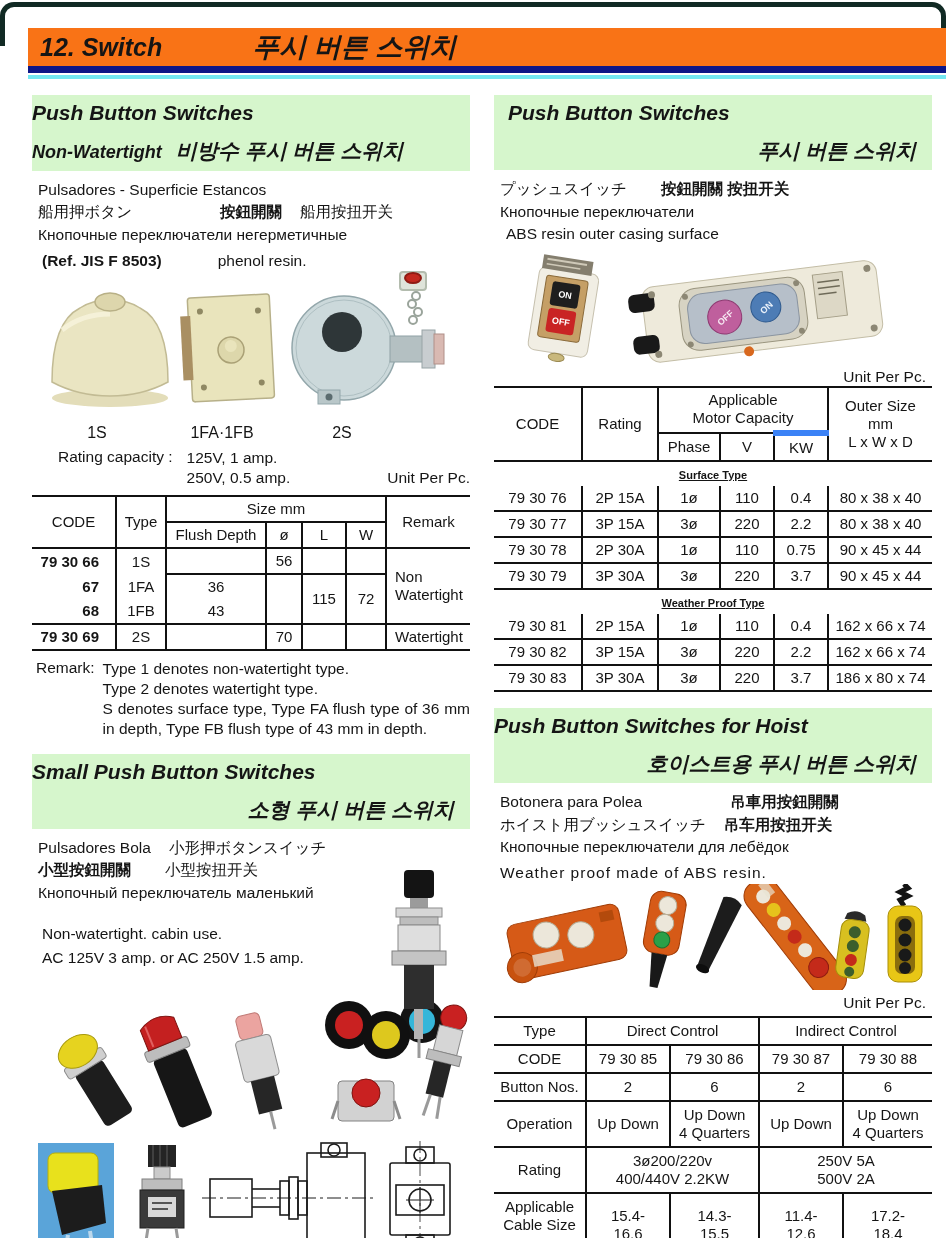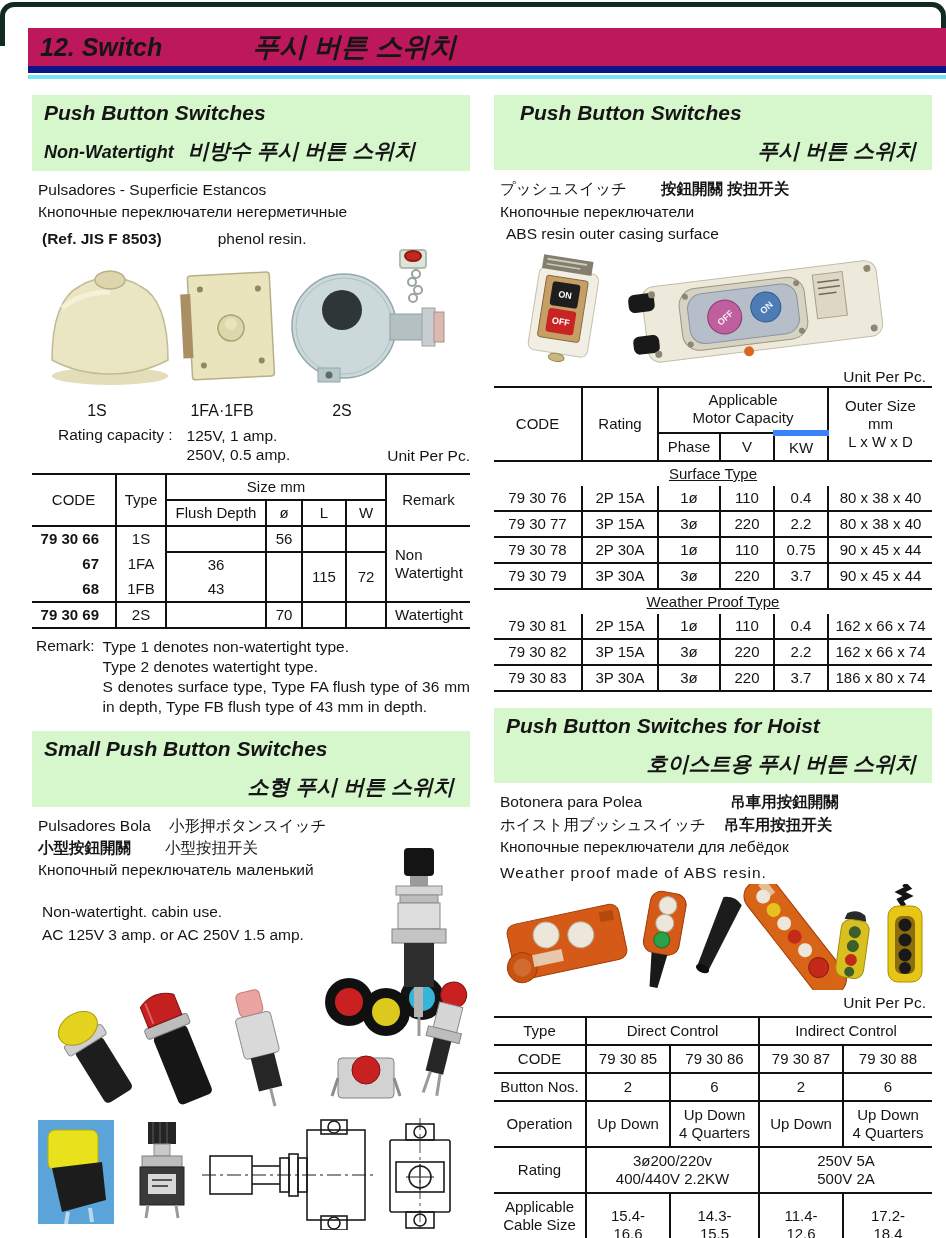--- a/index.html
+++ b/index.html
@@ -7,31 +7,31 @@
   body { font-family:"Liberation Sans","DejaVu Sans",sans-serif; color:#151515; }
   .page { position:relative; width:946px; height:1238px; background:#fff; overflow:hidden; }
 
   
   .frame-top { position:absolute; top:2px; left:0; right:0; height:44px;
     border-top:5px solid #112a24; border-left:5px solid #112a24; border-right:5px solid #112a24;
     border-radius:14px 14px 0 0; pointer-events:none; }
 
   
   .titlebar { position:relative; margin:28px 0 0 28px; }
-  .titlebar-band { background:#be185d; height:38px; display:flex; align-items:center; padding-left:12px; }
+  .titlebar-band { background:#f97316; height:38px; display:flex; align-items:center; padding-left:12px; }
   .chapter { font-size:25px; font-weight:bold; font-style:italic; }
   .chapter-ko { font-size:27px; font-weight:bold; font-style:italic; margin-left:90px; }
   .navy-rule { height:7px; background:#0d1687; }
   .cyan-rule { height:4px; background:#74e7f2; margin-top:2px; }
 
   .columns { display:flex; gap:24px; padding:16px 8px 0 32px; }
   .col { width:438px; }
 
   
-  .sec-head { background:#d6f6cc; padding:5px 10px 7px 12px; margin-bottom:8px; }
+  .sec-head { background:#d6f6cc; padding:5px 10px 7px 0; margin-bottom:8px; }
   .sec-head .l1 { font-size:21px; font-weight:bold; font-style:italic; line-height:1.25; }
   .sec-head .l2 { display:flex; align-items:baseline; line-height:1.2;margin-top:12px; }
   .sec-head .l2 .en { font-size:18px; font-weight:bold; font-style:italic; margin-right:14px; }
   .sec-head .l2 .ko { font-size:21px; font-weight:bold; font-style:italic; }
   .sec-head .l2.right { justify-content:flex-end; padding-right:6px; }
 
   .langs { padding-left:6px; font-size:15.5px; line-height:1.45; }
   .langs .b { font-weight:bold; }
   .g1 { margin-left:88px; } .g2 { margin-left:18px; } .g3 { margin-left:34px; }
 
@@ -61,21 +61,21 @@
   .t1 .rem { text-align:left; padding-left:8px; }
 
   .remark { display:flex; font-size:15.5px; margin-top:8px; padding-left:4px; }
   .remark .lbl { white-space:nowrap; margin-right:8px; }
   .remark .body div { line-height:1.3; }
   .remark .body .just { text-align:justify; }
 
   .t2 tr.data td { border-top:2px solid #111; }
   .t2 tr.nt td { border-top:none; }
   .t2 tr.secrow td { border-top:2px solid #111; padding:3px; }
-  .t2 .sec-label { font-weight:normal; text-decoration:underline; font-size:15px; }
+  .t2 .sec-label { font-weight:bold; text-decoration:underline; font-size:11px; }
   .t2 td.code, .t4 .b { font-weight:normal; }
 
   .t4 { margin-top:4px; }
   .t4 tr + tr td { border-top:2px solid #111; }
   .t4 td { padding:4px 2px; }
 
   .imgrow { position:relative; }
   .label-row { display:flex; font-size:16px; padding:0 0 4px; }
   .label-row span { text-align:center; }
   .lab-1s { width:130px; } .lab-1fa { width:120px; } .lab-2s { width:120px; }
@@ -107,20 +107,21 @@
       <div>
         <div class="sec-head">
           <div class="l1">Push Button Switches</div>
           <div class="l2">
             <span class="en">Non-Watertight</span>
             <span class="ko">비방수 푸시 버튼 스위치</span>
           </div>
         </div>
         <div class="langs">
           <div>Pulsadores - Superficie Estancos</div>
+          <div><span>船用押ボタン</span><span class="b g1">按鈕開關</span><span class="g2">船用按扭开关</span></div>
           <div>Кнопочные переключатели негерметичные</div>
         </div>
         <div class="refline">
           <span class="ref">(Ref. JIS F 8503)</span>
           <span class="material">phenol resin.</span>
         </div>
 
         <div class="imgrow">
           <svg width="438" height="150" viewBox="0 0 438 150">
 

